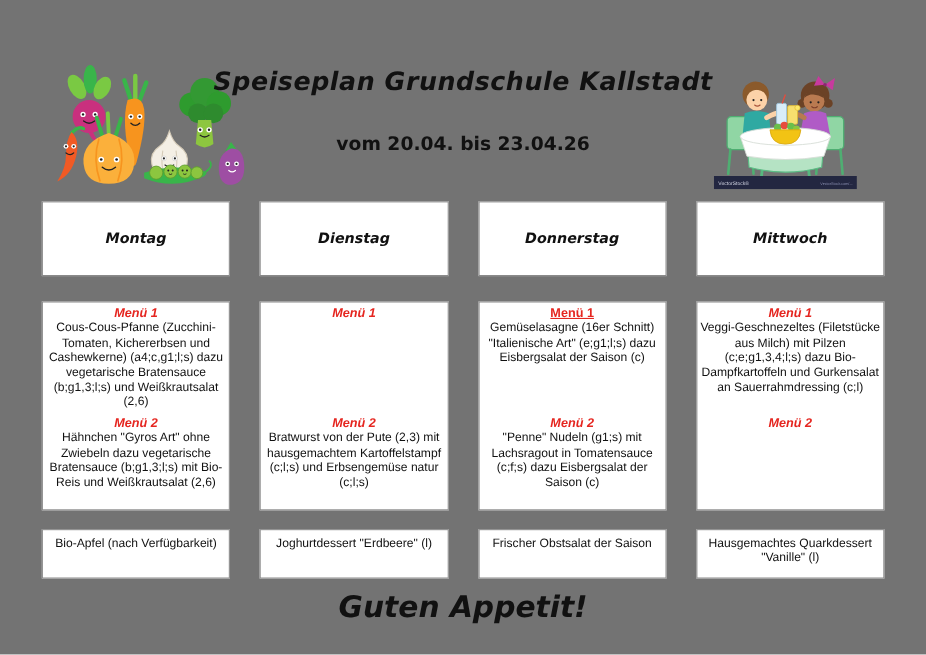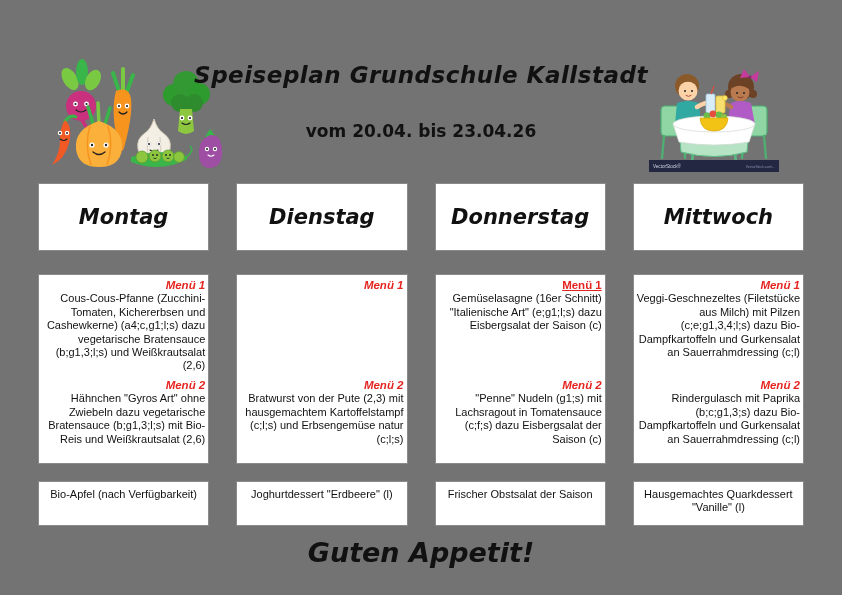--- a/index.html
+++ b/index.html
@@ -24,24 +24,24 @@
     display:grid; grid-template-columns:repeat(4,1fr); column-gap:27px;
   }
   .head-row    { top:183px; }
   .menu-row    { top:274px; }
   .dessert-row { top:481px; }
 
   .box { border:1px solid #8a8a8a; background:#fff; box-sizing:border-box; }
   .day-box {
     height:68px; display:flex; align-items:center; justify-content:center;
     font-family:"DejaVu Sans", sans-serif; font-weight:bold; font-style:italic;
-    font-size:21px;
+    font-size:13px;
   }
   .menu-box {
-    height:190px; padding:4px 3px; text-align:right;
+    height:190px; padding:4px 3px; text-align:center;
     font-size:11px; line-height:13.4px;
   }
   .menu1-section { min-height:100px; }
   .menu-label {
     color:#e52620; font-weight:bold; font-style:italic; font-size:11.5px;
   }
   .menu-label.underlined { text-decoration:underline; font-style:normal; }
   .dessert-box {
     height:45px; padding:6px 4px 0 4px; text-align:center;
     font-size:11px; line-height:13.4px;
@@ -264,21 +264,20 @@
         <div class="menu-text">"Penne" Nudeln (g1;s) mit Lachsragout in Tomatensauce (c;f;s) dazu Eisbergsalat der Saison (c)</div>
       </div>
     </div>
     <div class="box menu-box">
       <div class="menu1-section">
         <div class="menu-label">Menü 1</div>
         <div class="menu-text">Veggi-Geschnezeltes (Filetstücke aus Milch) mit Pilzen (c;e;g1,3,4;l;s) dazu Bio-Dampfkartoffeln und Gurkensalat an Sauerrahmdressing (c;l)</div>
       </div>
       <div class="menu2-section">
         <div class="menu-label">Menü 2</div>
-        <div class="menu-text">Rindergulasch mit Paprika (b;c;g1,3;s) dazu Bio-Dampfkartoffeln und Gurkensalat an Sauerrahmdressing (c;l)</div>
       </div>
     </div>
   </div>
 
   <div class="grid dessert-row">
     <div class="box dessert-box">Bio-Apfel (nach Verfügbarkeit)</div>
     <div class="box dessert-box">Joghurtdessert "Erdbeere" (l)</div>
     <div class="box dessert-box">Frischer Obstsalat der Saison</div>
     <div class="box dessert-box">Hausgemachtes Quarkdessert "Vanille" (l)</div>
   </div>

